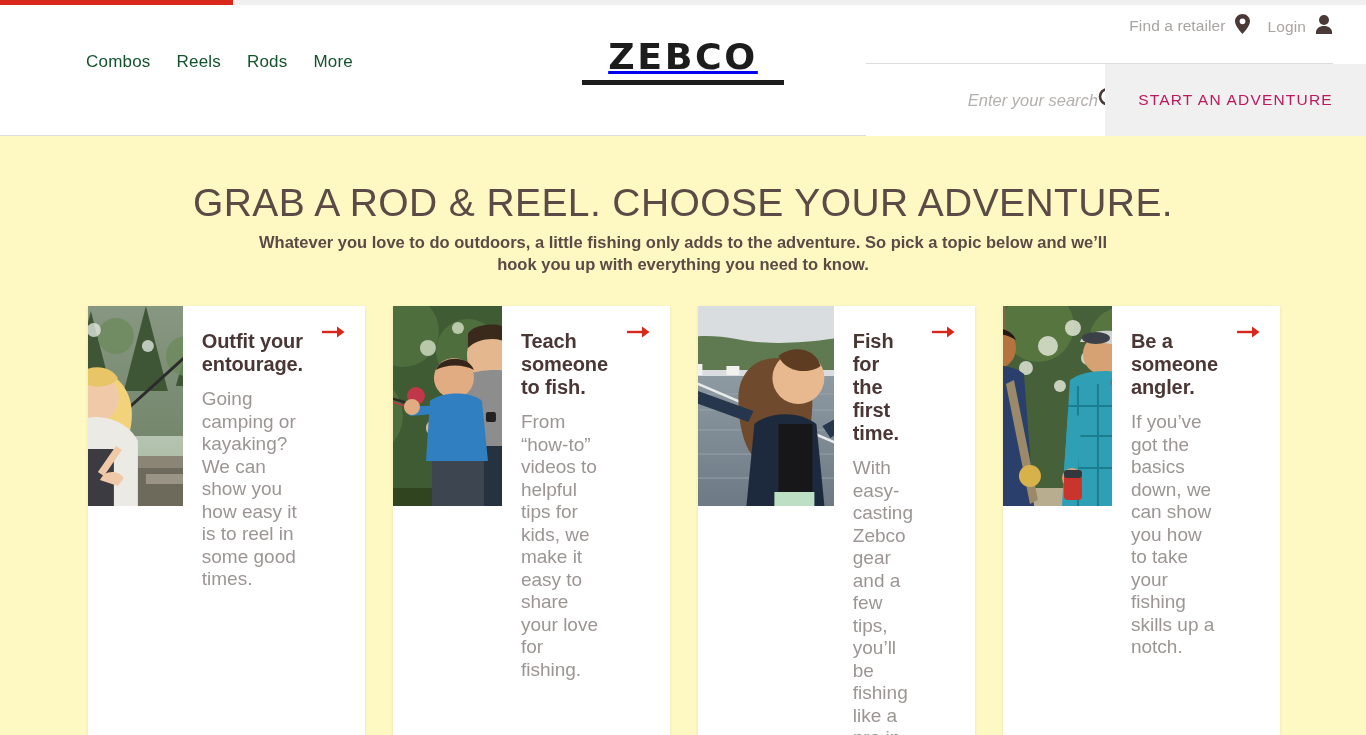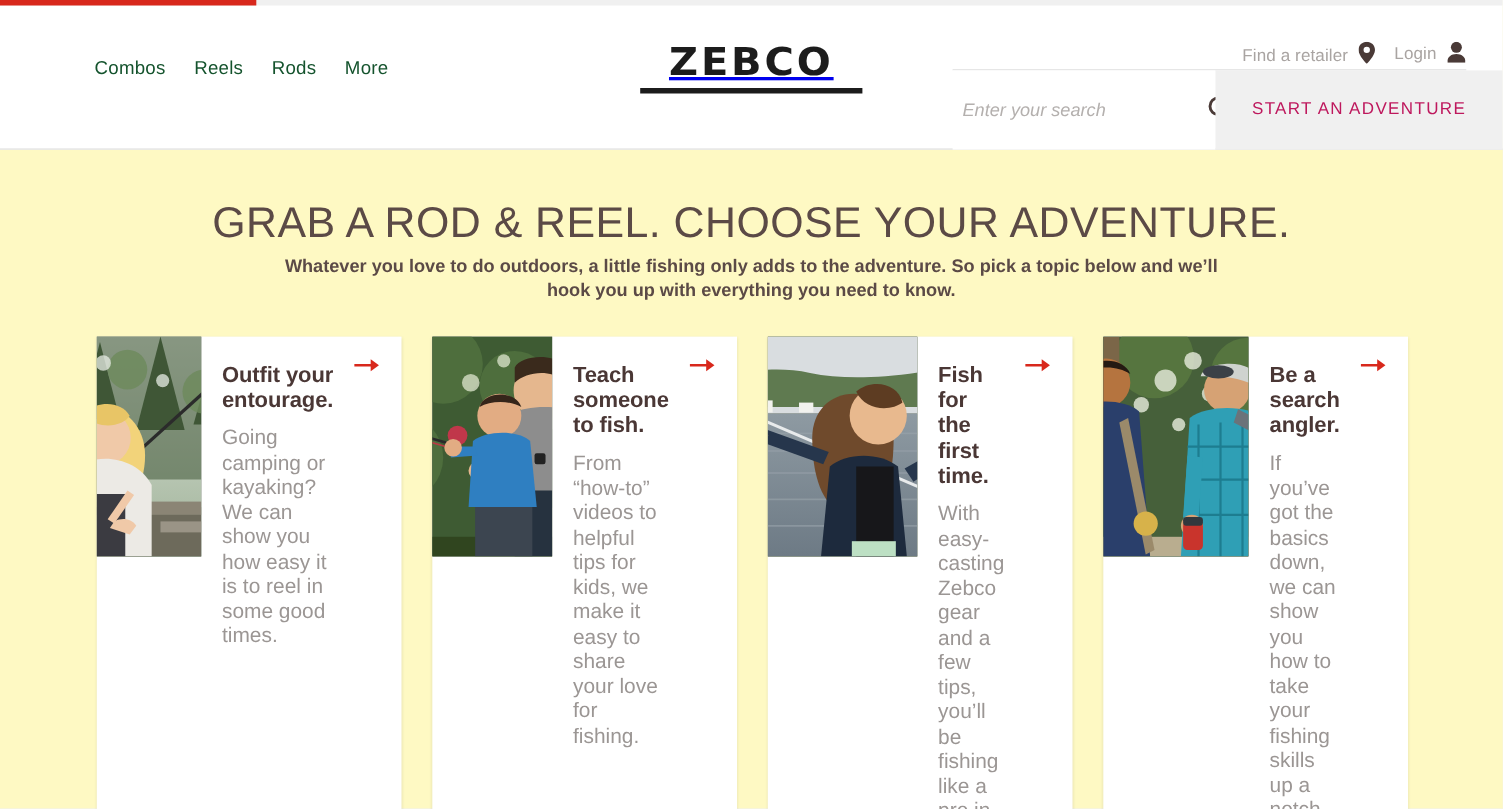--- a/index.html
+++ b/index.html
@@ -41,23 +41,22 @@
     background: #ffffff;
     border-bottom: 1px solid #dcdcdc;
     z-index: 20;
   }
 
   .utility-bar {
     position: absolute;
     top: 14px;
     right: 33px;
     display: flex;
-    align-items: flex-start;
+    align-items: flex-end;
     gap: 18px;
-    margin-top: 24px;
   }
   .util-link {
     display: flex;
     align-items: center;
     gap: 9px;
     font-size: 15.5px;
     color: #a9a4a2;
     letter-spacing: .1px;
     cursor: pointer;
     text-decoration: none;
@@ -129,20 +128,21 @@
   }
   .search-input {
     flex: 1;
     border: none;
     outline: none;
     background: transparent;
     font-family: "Liberation Sans", sans-serif;
     font-style: italic;
     font-size: 16.5px;
     color: #4a3a37;
+    text-align: right;
   }
   .search-input::placeholder {
     color: #b4b0ae;
     font-style: italic;
   }
   .search-btn {
     border: none;
     background: transparent;
     cursor: pointer;
     padding: 0;
@@ -574,21 +574,21 @@
             <path d="M150 108l-4 56 14 2 4-56z" fill="#2f9fb5"></path>
             <circle cx="154" cy="172" r="10" fill="#d6a274"></circle>
             <rect x="146" y="168" width="18" height="26" rx="4" fill="#c9342c"></rect>
             <rect x="146" y="164" width="18" height="8" rx="3" fill="#32383d"></rect>
             <rect x="246" y="110" width="12" height="90" fill="#3a3f44"></rect>
             <circle cx="252" cy="152" r="10" fill="#d9d9d9"></circle>
           </g>
         </svg>
       </div>
       <div class="card-body">
-        <div class="card-title">Be a search angler.</div>
+        <div class="card-title">Be a someone angler.</div>
         <div class="card-text">If you’ve got the basics down, we can show you how to take your fishing skills up a notch.</div>
       </div>
       <div class="card-foot">
         <span class="card-arrow">
           <svg width="24" height="14" viewBox="0 0 24 14">
             <line x1="0" y1="7" x2="19" y2="7" stroke="#d8281c" stroke-width="2.4"></line>
             <path d="M15 1.5L22.5 7 15 12.5z" fill="#d8281c"></path>
           </svg>
         </span>
       </div>

